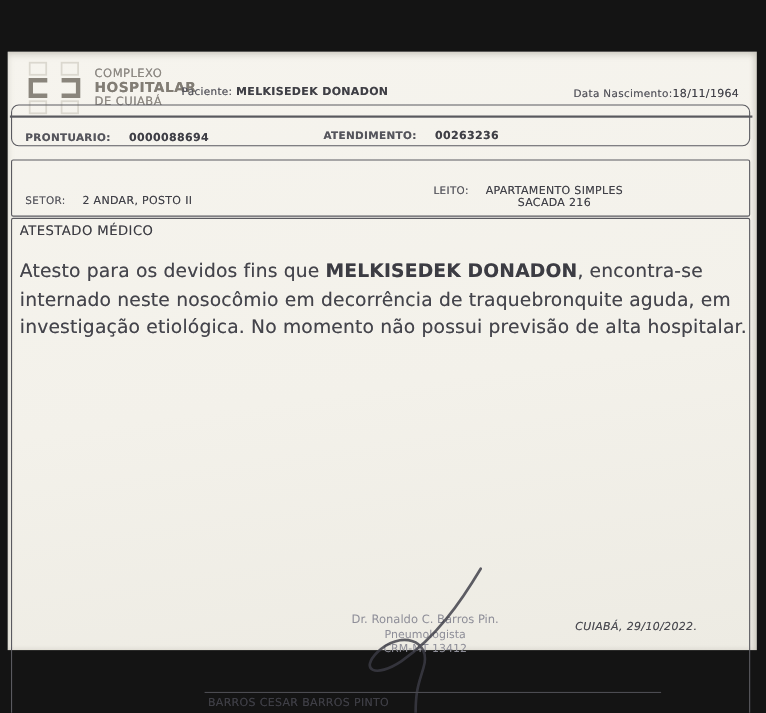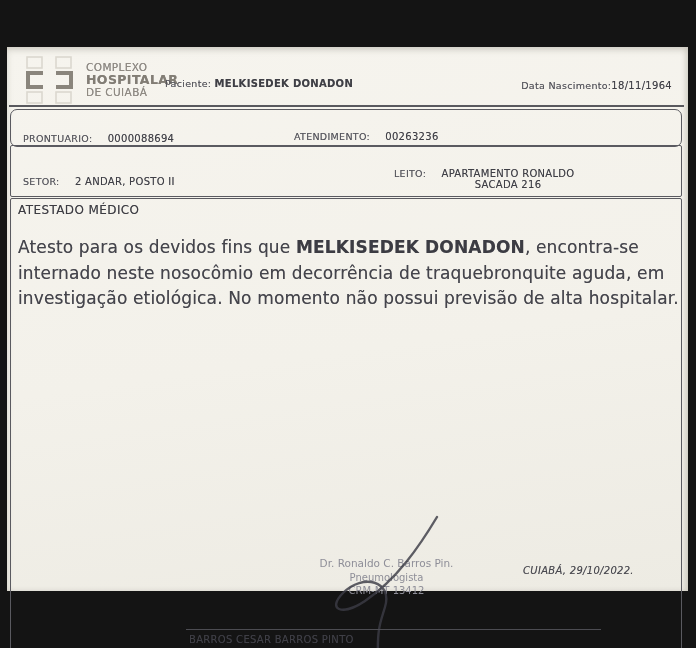--- a/index.html
+++ b/index.html
@@ -29,21 +29,21 @@
     position:absolute; left:110px; right:0; top:7px; text-align:center;
     font-size:15px; font-weight:bold; color:#3d3d43; letter-spacing:.3px;
   }
   .patient-line { position:absolute; left:158px; top:31px; font-size:9.5px; letter-spacing:.2px; }
   .patient-line b { font-weight:bold; color:#3f3f45; }
   .birth-line { position:absolute; right:16px; top:33px; font-size:9.5px; letter-spacing:.2px; }
   .header-rule { position:absolute; left:2px; width:675px; top:58px; border-top:2px solid #59595e; }
 
   
   .box { position:absolute; left:3px; width:672px; border:1.6px solid #5a5a60; background:transparent; }
-  .box-a { top:62px; height:38px; border-radius:7px; }
+  .box-a { top:48px; height:38px; border-radius:7px;font-weight:bold; }
   .box-b { top:98px; height:52px; border-radius:2px; }
   .label { font-size:9.5px; color:#55555c; letter-spacing:.3px; }
   .value { font-size:10px; color:#3f3f46; letter-spacing:.3px; }
   .field { position:absolute; white-space:nowrap; }
 
   
   .box-c { top:151px; height:476px; border-radius:2px; }
   .cert-heading { position:absolute; left:7px; top:4px; font-size:12px; font-weight:normal; color:#3c3c42; letter-spacing:.4px; }
   .cert-body { position:absolute; left:7px; top:36px; width:662px; font-size:17px; line-height:1.5; color:#44444b; letter-spacing:.15px; }
   .cert-body b { font-weight:bold; color:#3c3c43; }
@@ -106,21 +106,21 @@
   </div>
 
   <div class="box box-b">
     <div class="field txt-soft" style="left:12px; top:24px;">
       <span class="label">SETOR:</span>&nbsp;&nbsp;
       <span class="value">2 ANDAR, POSTO II</span>
     </div>
     <div class="field txt-soft" style="left:383px; top:22px;text-align:center;">
       <span class="label" style="vertical-align:top;">LEITO:</span>&nbsp;&nbsp;
       <span style="display:inline-block;">
-        <span class="value" style="display:block;">APARTAMENTO RONALDO</span>
+        <span class="value" style="display:block;">APARTAMENTO SIMPLES</span>
         <span class="value" style="display:block;">SACADA 216</span>
       </span>
     </div>
   </div>
 
   <div class="box box-c">
     <div class="cert-heading txt-soft">ATESTADO MÉDICO</div>
 
     <p class="cert-body txt-soft"><span>Atesto para os devidos fins que </span><b>MELKISEDEK DONADON</b><span>, encontra-se internado neste nosocômio em decorrência de traquebronquite aguda, em investigação etiológica. No momento não possui previsão de alta hospitalar.</span></p>
 

